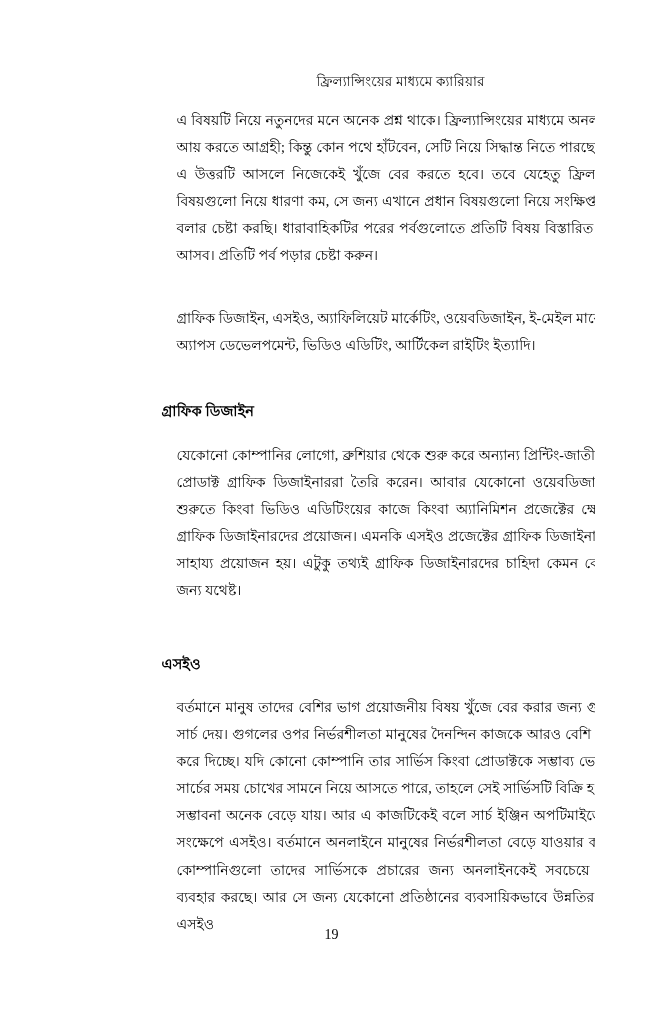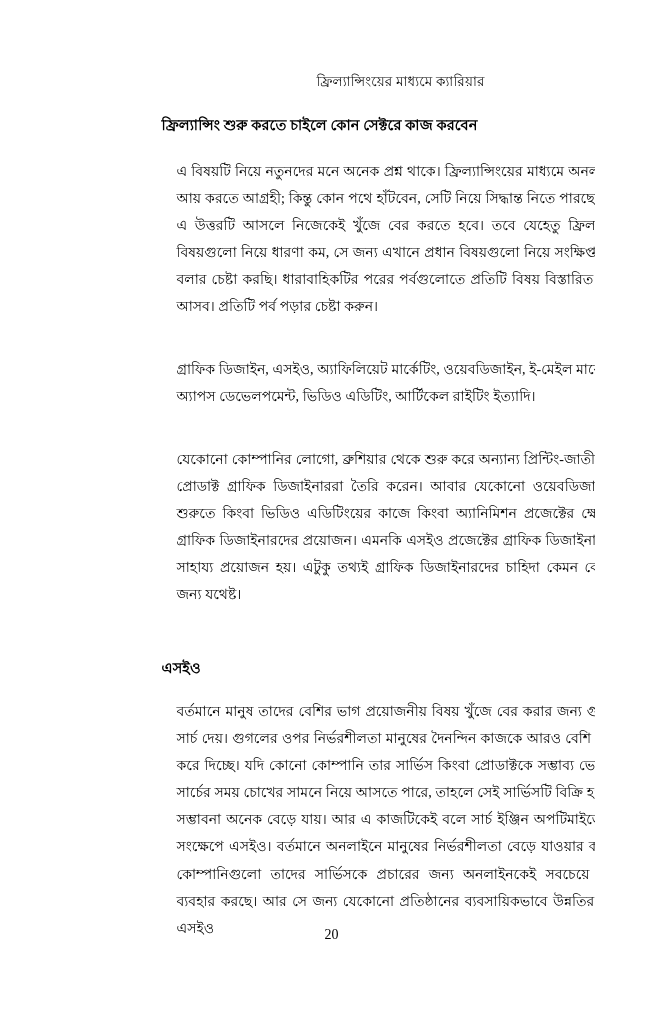--- a/index.html
+++ b/index.html
@@ -74,33 +74,33 @@
 </style>
 </head>
 <body>
 
 <div class="page">
 
   <div class="content">
 
     <div class="running-head">ফ্রিল্যান্সিংয়ের মাধ্যমে ক্যারিয়ার</div>
 
-    <h2 class="section-heading">ফ্রিল্যান্সিং শুরু করতে চাইলে কোন সেক্টরে কাজ করবেন</h2>
     <p class="body-par">এ বিষয়টি নিয়ে নতুনদের মনে অনেক প্রশ্ন থাকে। ফ্রিল্যান্সিংয়ের মাধ্যমে অনলাইনে আয় করতে আগ্রহী; কিন্তু কোন পথে হাঁটবেন, সেটি নিয়ে সিদ্ধান্ত নিতে পারছেন না। এ উত্তরটি আসলে নিজেকেই খুঁজে বের করতে হবে। তবে যেহেতু ফ্রিল্যান্সিং বিষয়গুলো নিয়ে ধারণা কম, সে জন্য এখানে প্রধান বিষয়গুলো নিয়ে সংক্ষিপ্তভাবে বলার চেষ্টা করছি। ধারাবাহিকটির পরের পর্বগুলোতে প্রতিটি বিষয় বিস্তারিত নিয়ে আসব। প্রতিটি পর্ব পড়ার চেষ্টা করুন।</p>
 
     <div class="gap-sm"></div>
 
     <p class="body-par">গ্রাফিক ডিজাইন, এসইও, অ্যাফিলিয়েট মার্কেটিং, ওয়েবডিজাইন, ই-মেইল মার্কেটিং, অ্যাপস ডেভেলপমেন্ট, ভিডিও এডিটিং, আর্টিকেল রাইটিং ইত্যাদি।</p>
 
     <div class="gap-sm"></div>
 
+    <h2 class="section-heading tight">গ্রাফিক ডিজাইন</h2>
     <p class="body-par">যেকোনো কোম্পানির লোগো, ব্রুশিয়ার থেকে শুরু করে অন্যান্য প্রিন্টিং-জাতীয় সব প্রোডাক্ট গ্রাফিক ডিজাইনাররা তৈরি করেন। আবার যেকোনো ওয়েবডিজাইনের শুরুতে কিংবা ভিডিও এডিটিংয়ের কাজে কিংবা অ্যানিমিশন প্রজেক্টের ক্ষেত্রেও গ্রাফিক ডিজাইনারদের প্রয়োজন। এমনকি এসইও প্রজেক্টের গ্রাফিক ডিজাইনারদের সাহায্য প্রয়োজন হয়। এটুকু তথ্যই গ্রাফিক ডিজাইনারদের চাহিদা কেমন বোঝার জন্য যথেষ্ট।</p>
 
     <div class="gap-md"></div>
 
     <h2 class="section-heading tight">এসইও</h2>
     <p class="body-par">বর্তমানে মানুষ তাদের বেশির ভাগ প্রয়োজনীয় বিষয় খুঁজে বের করার জন্য গুগলে সার্চ দেয়। গুগলের ওপর নির্ভরশীলতা মানুষের দৈনন্দিন কাজকে আরও বেশি সহজ করে দিচ্ছে। যদি কোনো কোম্পানি তার সার্ভিস কিংবা প্রোডাক্টকে সম্ভাব্য ভোক্তার সার্চের সময় চোখের সামনে নিয়ে আসতে পারে, তাহলে সেই সার্ভিসটি বিক্রি হওয়ার সম্ভাবনা অনেক বেড়ে যায়। আর এ কাজটিকেই বলে সার্চ ইঞ্জিন অপটিমাইজেশন, সংক্ষেপে এসইও। বর্তমানে অনলাইনে মানুষের নির্ভরশীলতা বেড়ে যাওয়ার কারণে কোম্পানিগুলো তাদের সার্ভিসকে প্রচারের জন্য অনলাইনকেই সবচেয়ে বেশি ব্যবহার করছে। আর সে জন্য যেকোনো প্রতিষ্ঠানের ব্যবসায়িকভাবে উন্নতির জন্য এসইও</p>
 
   </div>
 
-  <div class="page-number">20</div>
+  <div class="page-number">19</div>
 
 </div>
 
 </body></html>

